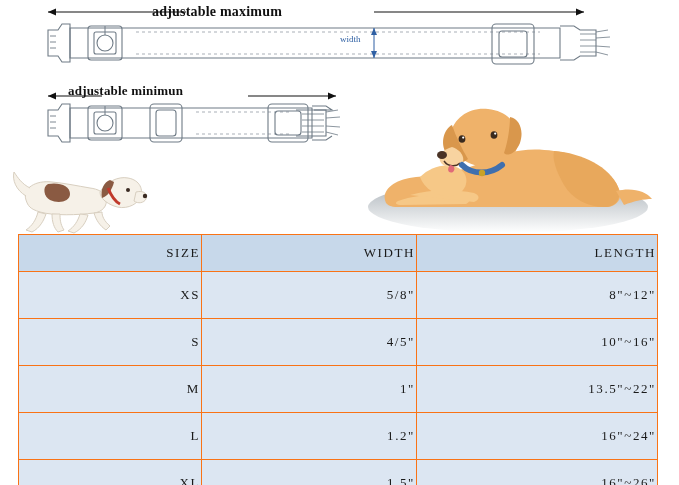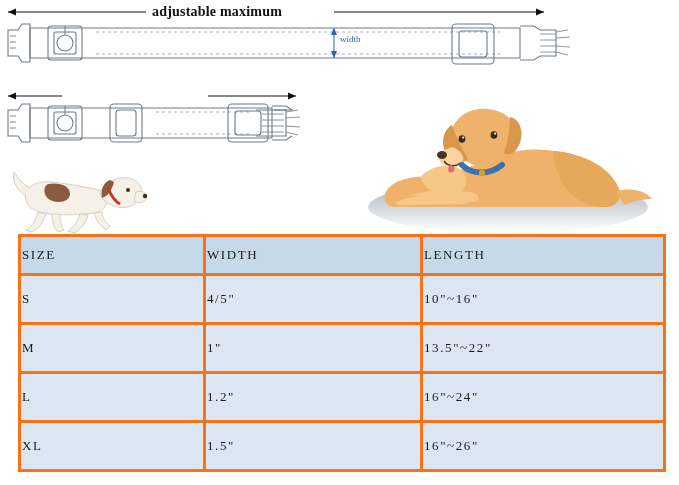--- a/index.html
+++ b/index.html
@@ -20,20 +20,21 @@
     height: 485px;
   }
 
   
   .diagram {
     position: absolute;
     left: 0;
     top: 0;
     width: 580px;
     height: 160px;
+    padding-left: 40px;
   }
   .label-max {
     position: absolute;
     left: 152px;
     top: 4px;
     font-family: "Liberation Serif", serif;
     font-weight: bold;
     font-size: 14px;
     color: #111111;
     letter-spacing: 0.2px;
@@ -77,23 +78,23 @@
   .size-table {
     position: absolute;
     left: 18px;
     top: 234px;
     width: 630px;
     border-collapse: collapse;
     table-layout: fixed;
   }
   .size-table th,
   .size-table td {
-    border: 3px solid #f97316;
+    border: 1px solid #f97316;
     height: 44px;
-    text-align: left;
+    text-align: right;
     vertical-align: middle;
     font-family: "Liberation Serif", serif;
     font-size: 13px;
     color: #1a1a1a;
     letter-spacing: 1.6px;
     background: #dce6f2;
     font-weight: normal;
   }
   .size-table th {
     background: #c7d8ea;
@@ -167,20 +168,21 @@
         <rect x="235" y="111" width="26" height="24" rx="3"></rect>
 
         <path d="M272,106 L286,106 L292,110 L274,110 M272,140 L286,140 L292,136"></path>
         <path d="M256,110 L286,110 L286,136 L256,136"></path>
         <path d="M262,114 L284,114 M262,120 L284,120 M262,126 L284,126 M262,132 L284,132" stroke-width="0.8"></path>
         <path d="M286,112 L298,110 M286,118 L300,117 M286,126 L300,127 M286,132 L298,135" stroke-width="0.8"></path>
       </g>
     </svg>
 
     <div class="label-max">adjustable maximum</div>
+    <div class="label-min">adjustable minimun</div>
     <div class="label-width">width</div>
   </div>
 
   <div class="dog-run">
     <svg width="140" height="80" viewBox="0 0 140 80">
 
       <path d="M18,42 C14,30 28,22 44,24 C56,25 70,28 82,30 C90,31 96,34 98,40 C100,48 94,54 86,55 C70,57 46,58 32,54 C22,51 20,48 18,42 Z" fill="#f6f1e8" stroke="#d8cfc0" stroke-width="1"></path>
 
       <path d="M18,38 C8,32 4,22 6,14 C10,20 14,26 22,30" fill="#f6f1e8" stroke="#d8cfc0" stroke-width="1"></path>
 
@@ -252,20 +254,25 @@
   <table class="size-table">
     <thead>
       <tr>
         <th class="col-size">SIZE</th>
         <th class="col-width">WIDTH</th>
         <th class="col-length">LENGTH</th>
       </tr>
     </thead>
     <tbody>
       <tr>
+        <td>XS</td>
+        <td>5/8"</td>
+        <td>8"~12"</td>
+      </tr>
+      <tr>
         <td>S</td>
         <td>4/5"</td>
         <td>10"~16"</td>
       </tr>
       <tr>
         <td>M</td>
         <td>1"</td>
         <td>13.5"~22"</td>
       </tr>
       <tr>

